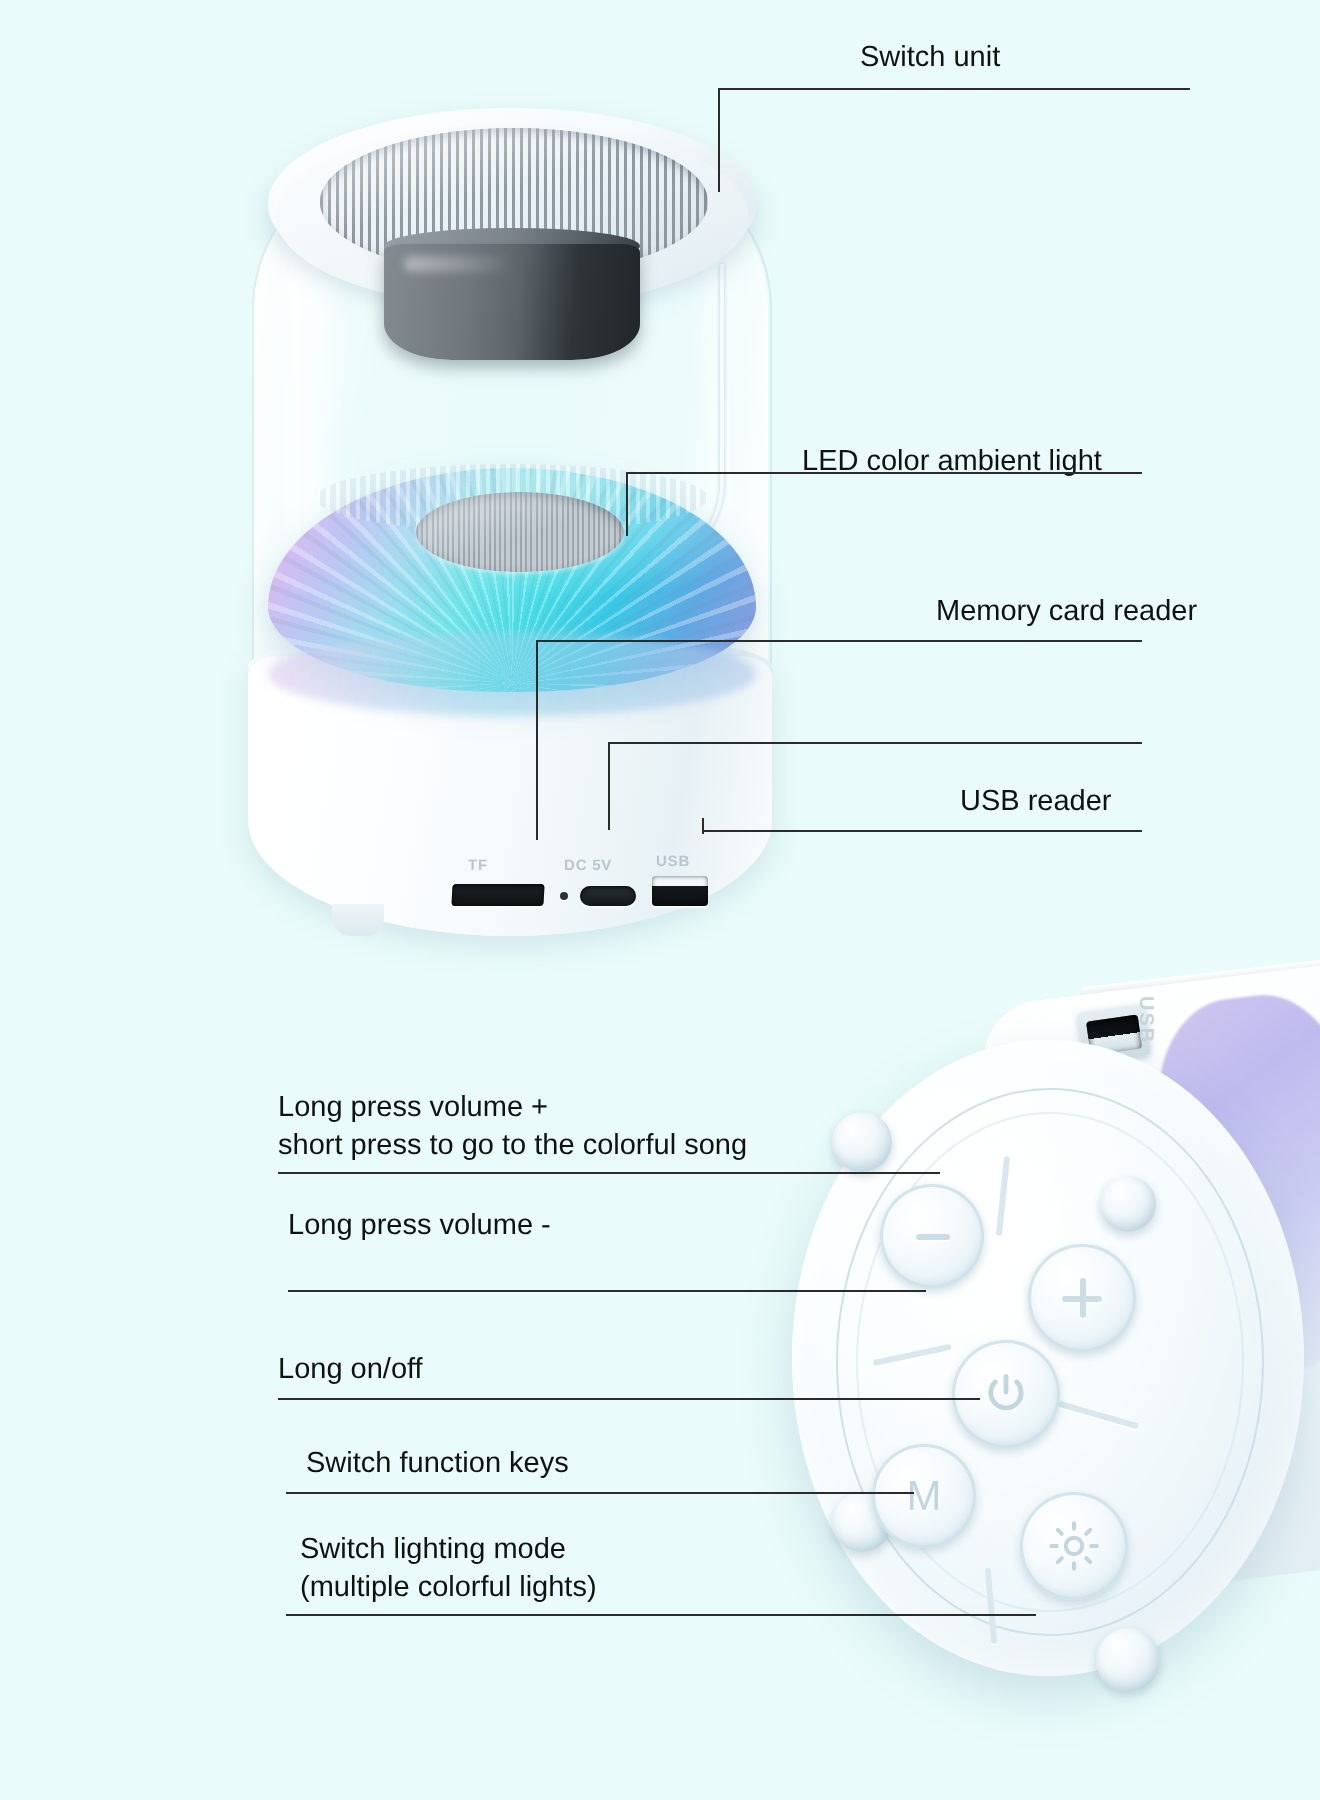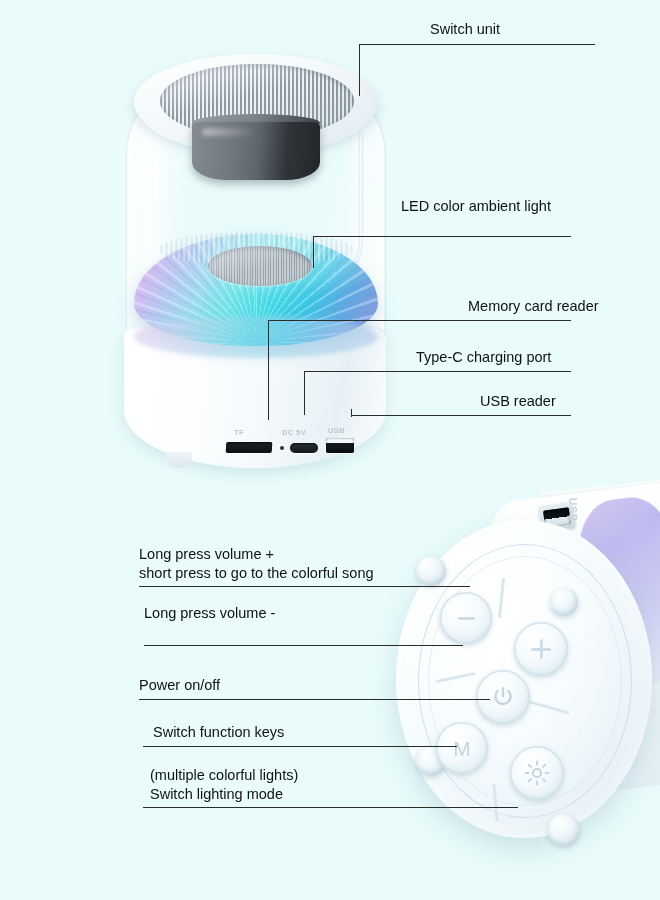--- a/index.html
+++ b/index.html
@@ -352,29 +352,28 @@
       <div class="led-dot"></div>
       <div class="slot-c"></div>
       <div class="slot-usb"></div>
     </div>
   </div>
 
   <div class="callout" style="left:430px;top:20px;">Switch unit</div>
   <div class="rule" style="left:359px;top:44px;width:236px;"></div>
   <div class="vrule" style="left:359px;top:44px;height:52px;"></div>
 
-  <div class="callout" style="left:401px;top:197px;">LED color ambient light</div>
+  <div class="callout" style="left:401px;top:222px;text-decoration:underline;">LED color ambient light</div>
   <div class="rule" style="left:313px;top:236px;width:258px;"></div>
   <div class="vrule" style="left:313px;top:236px;height:32px;"></div>
 
   <div class="callout" style="left:422px;top:297px;margin-left:46px;">Memory card reader</div>
   <div class="rule" style="left:268px;top:320px;width:303px;"></div>
   <div class="vrule" style="left:268px;top:320px;height:100px;"></div>
 
-  <div class="callout" style="left:416px;top:348px;">Type-C charging port</div>
   <div class="rule" style="left:304px;top:371px;width:267px;"></div>
   <div class="vrule" style="left:304px;top:371px;height:44px;"></div>
 
   <div class="callout" style="left:480px;top:392px;">USB reader</div>
   <div class="rule" style="left:351px;top:415px;width:220px;"></div>
   <div class="vrule" style="left:351px;top:409px;height:8px;"></div>
 
   <div class="bot-product">
 
     <div class="body-strip"></div>
@@ -432,22 +431,22 @@
       </svg>
     </div>
   </div>
 
   <div class="callout two" style="left:139px;top:545px;"><div>Long press volume +</div><div>short press to go to the colorful song</div></div>
   <div class="rule" style="left:139px;top:586px;width:331px;"></div>
 
   <div class="callout two" style="left:144px;top:604px;"><div>Long press volume -</div></div>
   <div class="rule" style="left:144px;top:645px;width:319px;"></div>
 
-  <div class="callout" style="left:139px;top:676px;">Power on/off</div>
+  <div class="callout" style="left:139px;top:676px;">Long on/off</div>
   <div class="rule" style="left:139px;top:699px;width:351px;"></div>
 
   <div class="callout" style="left:153px;top:723px;">Switch function keys</div>
   <div class="rule" style="left:143px;top:746px;width:314px;"></div>
 
-  <div class="callout two" style="left:150px;top:766px;"><div>(multiple colorful lights)</div><div>Switch lighting mode</div></div>
+  <div class="callout two" style="left:150px;top:766px;"><div>Switch lighting mode</div><div>(multiple colorful lights)</div></div>
   <div class="rule" style="left:143px;top:807px;width:375px;"></div>
 
 </div>
 
 </body></html>

